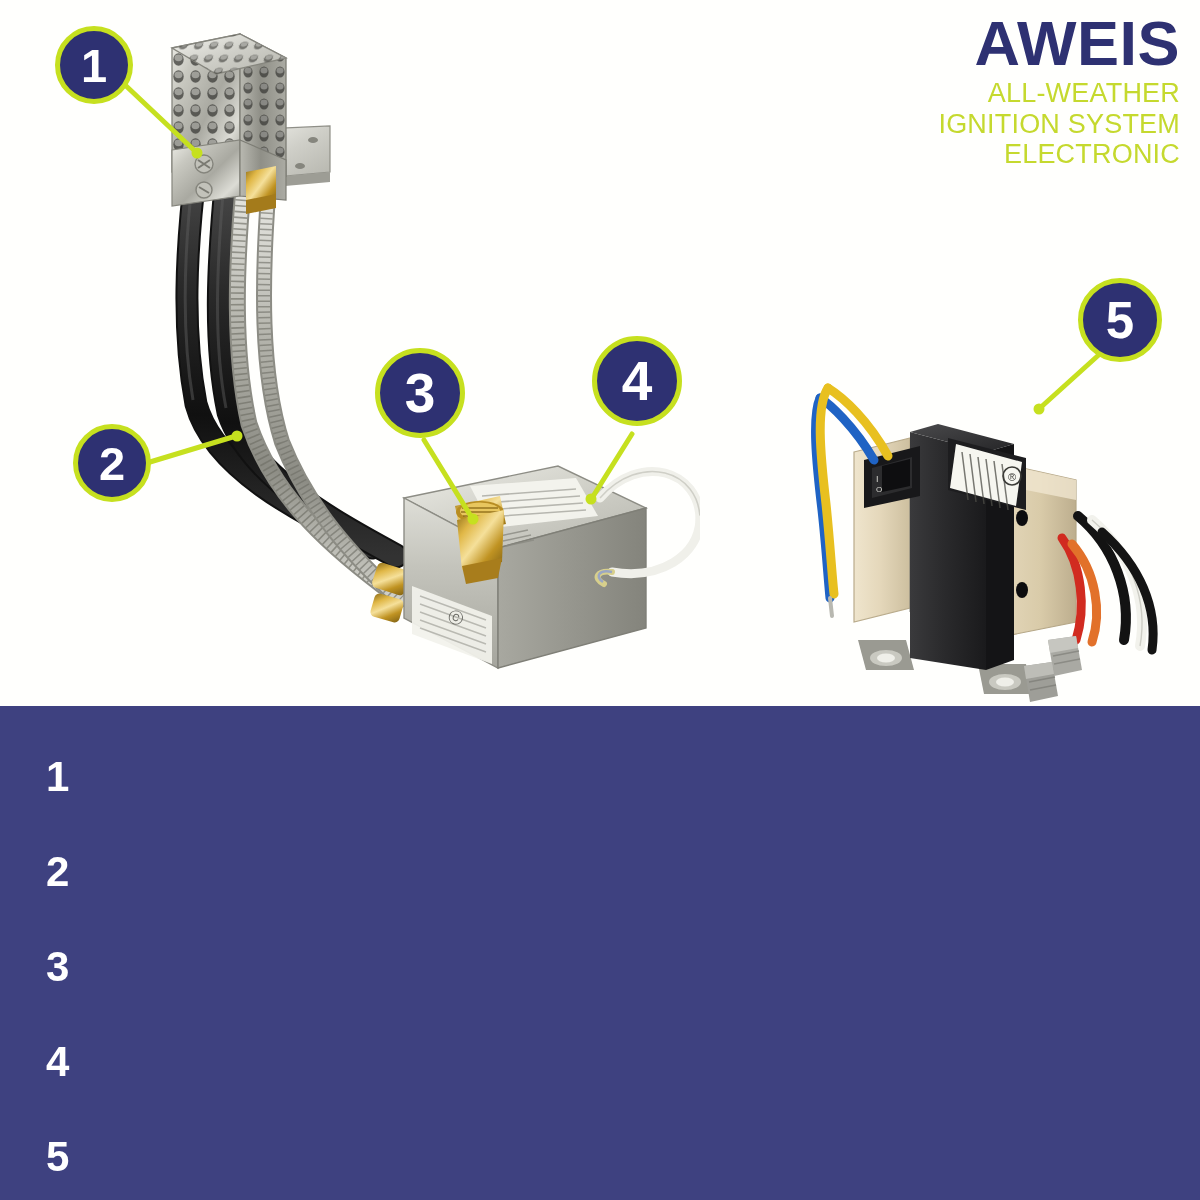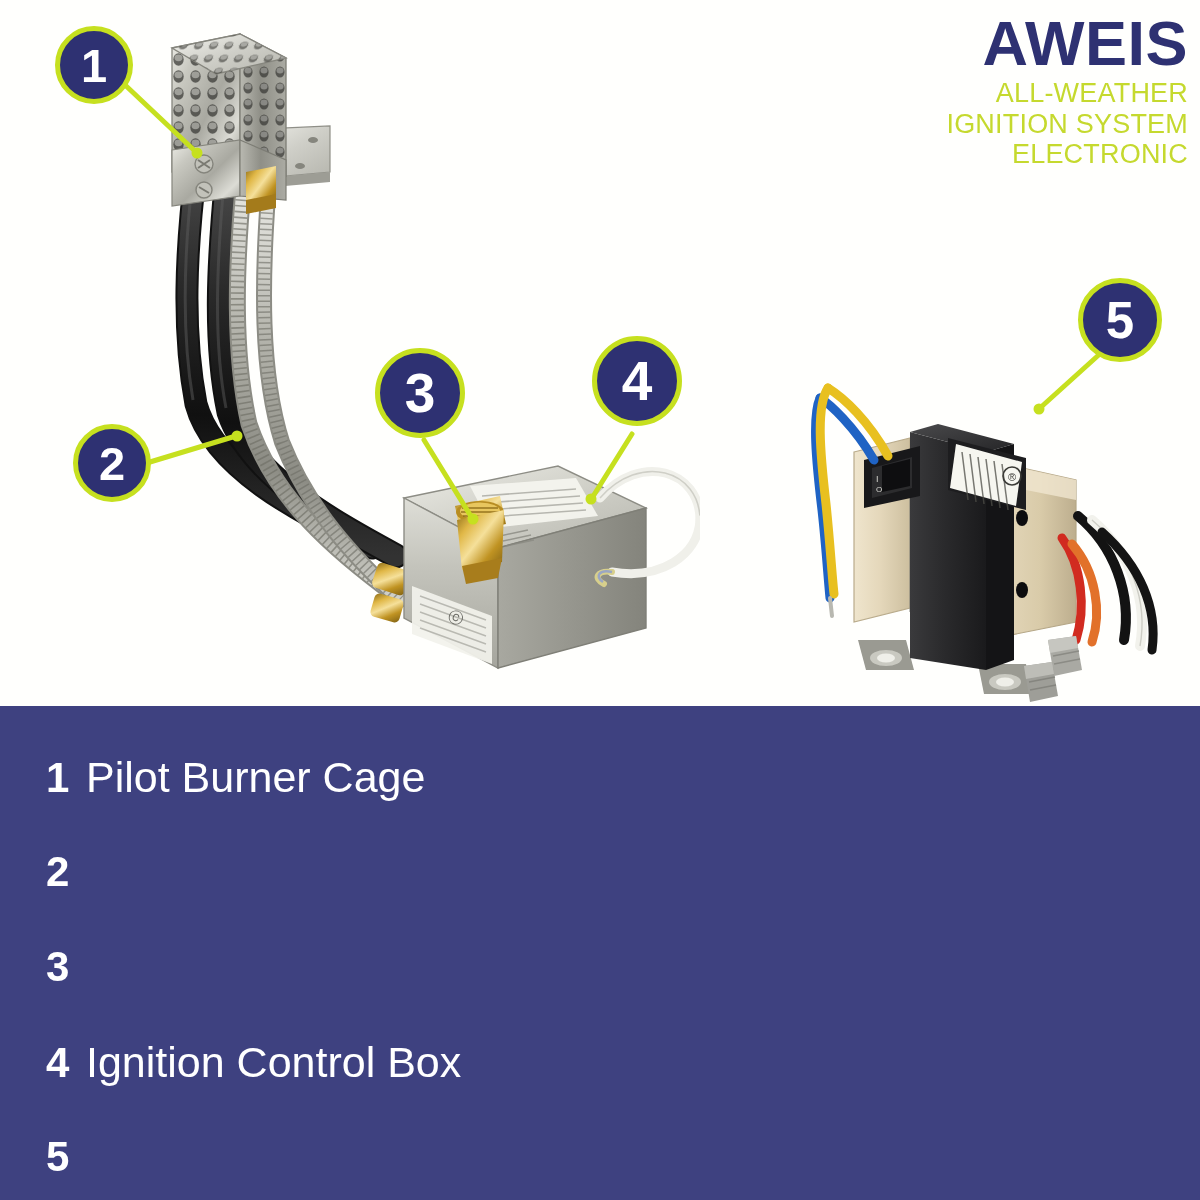--- a/index.html
+++ b/index.html
@@ -12,21 +12,21 @@
   }
   #stage { position:absolute; inset:0; width:1200px; height:1200px; }
 
   
   .photo-area {
     position:absolute; left:0; top:0; width:1200px; height:706px;
     background:#fffffd;
   }
 
   
-  .brand { position:absolute; right:12px; top:14px; text-align:right; }
+  .brand { position:absolute; right:20px; top:14px; text-align:right; }
   .brand-title {
     font-size:63px; font-weight:bold; color:#2e3172;
     letter-spacing:0.5px; line-height:0.95;
   }
   .brand-sub {
     font-size:27px; font-weight:normal; color:#c5d92e;
     line-height:1.14; letter-spacing:0.2px; margin-top:4px;
   }
 
   
@@ -377,30 +377,28 @@
       <span>4</span>
     </div>
     <div class="callout" style="left:1078px;top:278px;width:84px;height:84px;font-size:51px;">
       <span>5</span>
     </div>
   </div>
 
   <div class="legend">
     <div class="legend-row" style="top:50px;">
       <div class="legend-num">1</div>
-      <div class="legend-label">Pilot Burner Cage</div>
     </div>
     <div class="legend-row" style="top:145px;">
       <div class="legend-num">2</div>
     </div>
     <div class="legend-row" style="top:240px;">
       <div class="legend-num">3</div>
     </div>
     <div class="legend-row" style="top:335px;">
       <div class="legend-num">4</div>
-      <div class="legend-label">Ignition Control Box</div>
     </div>
     <div class="legend-row" style="top:430px;">
       <div class="legend-num">5</div>
     </div>
   </div>
 
 </div>
 
 </body></html>

